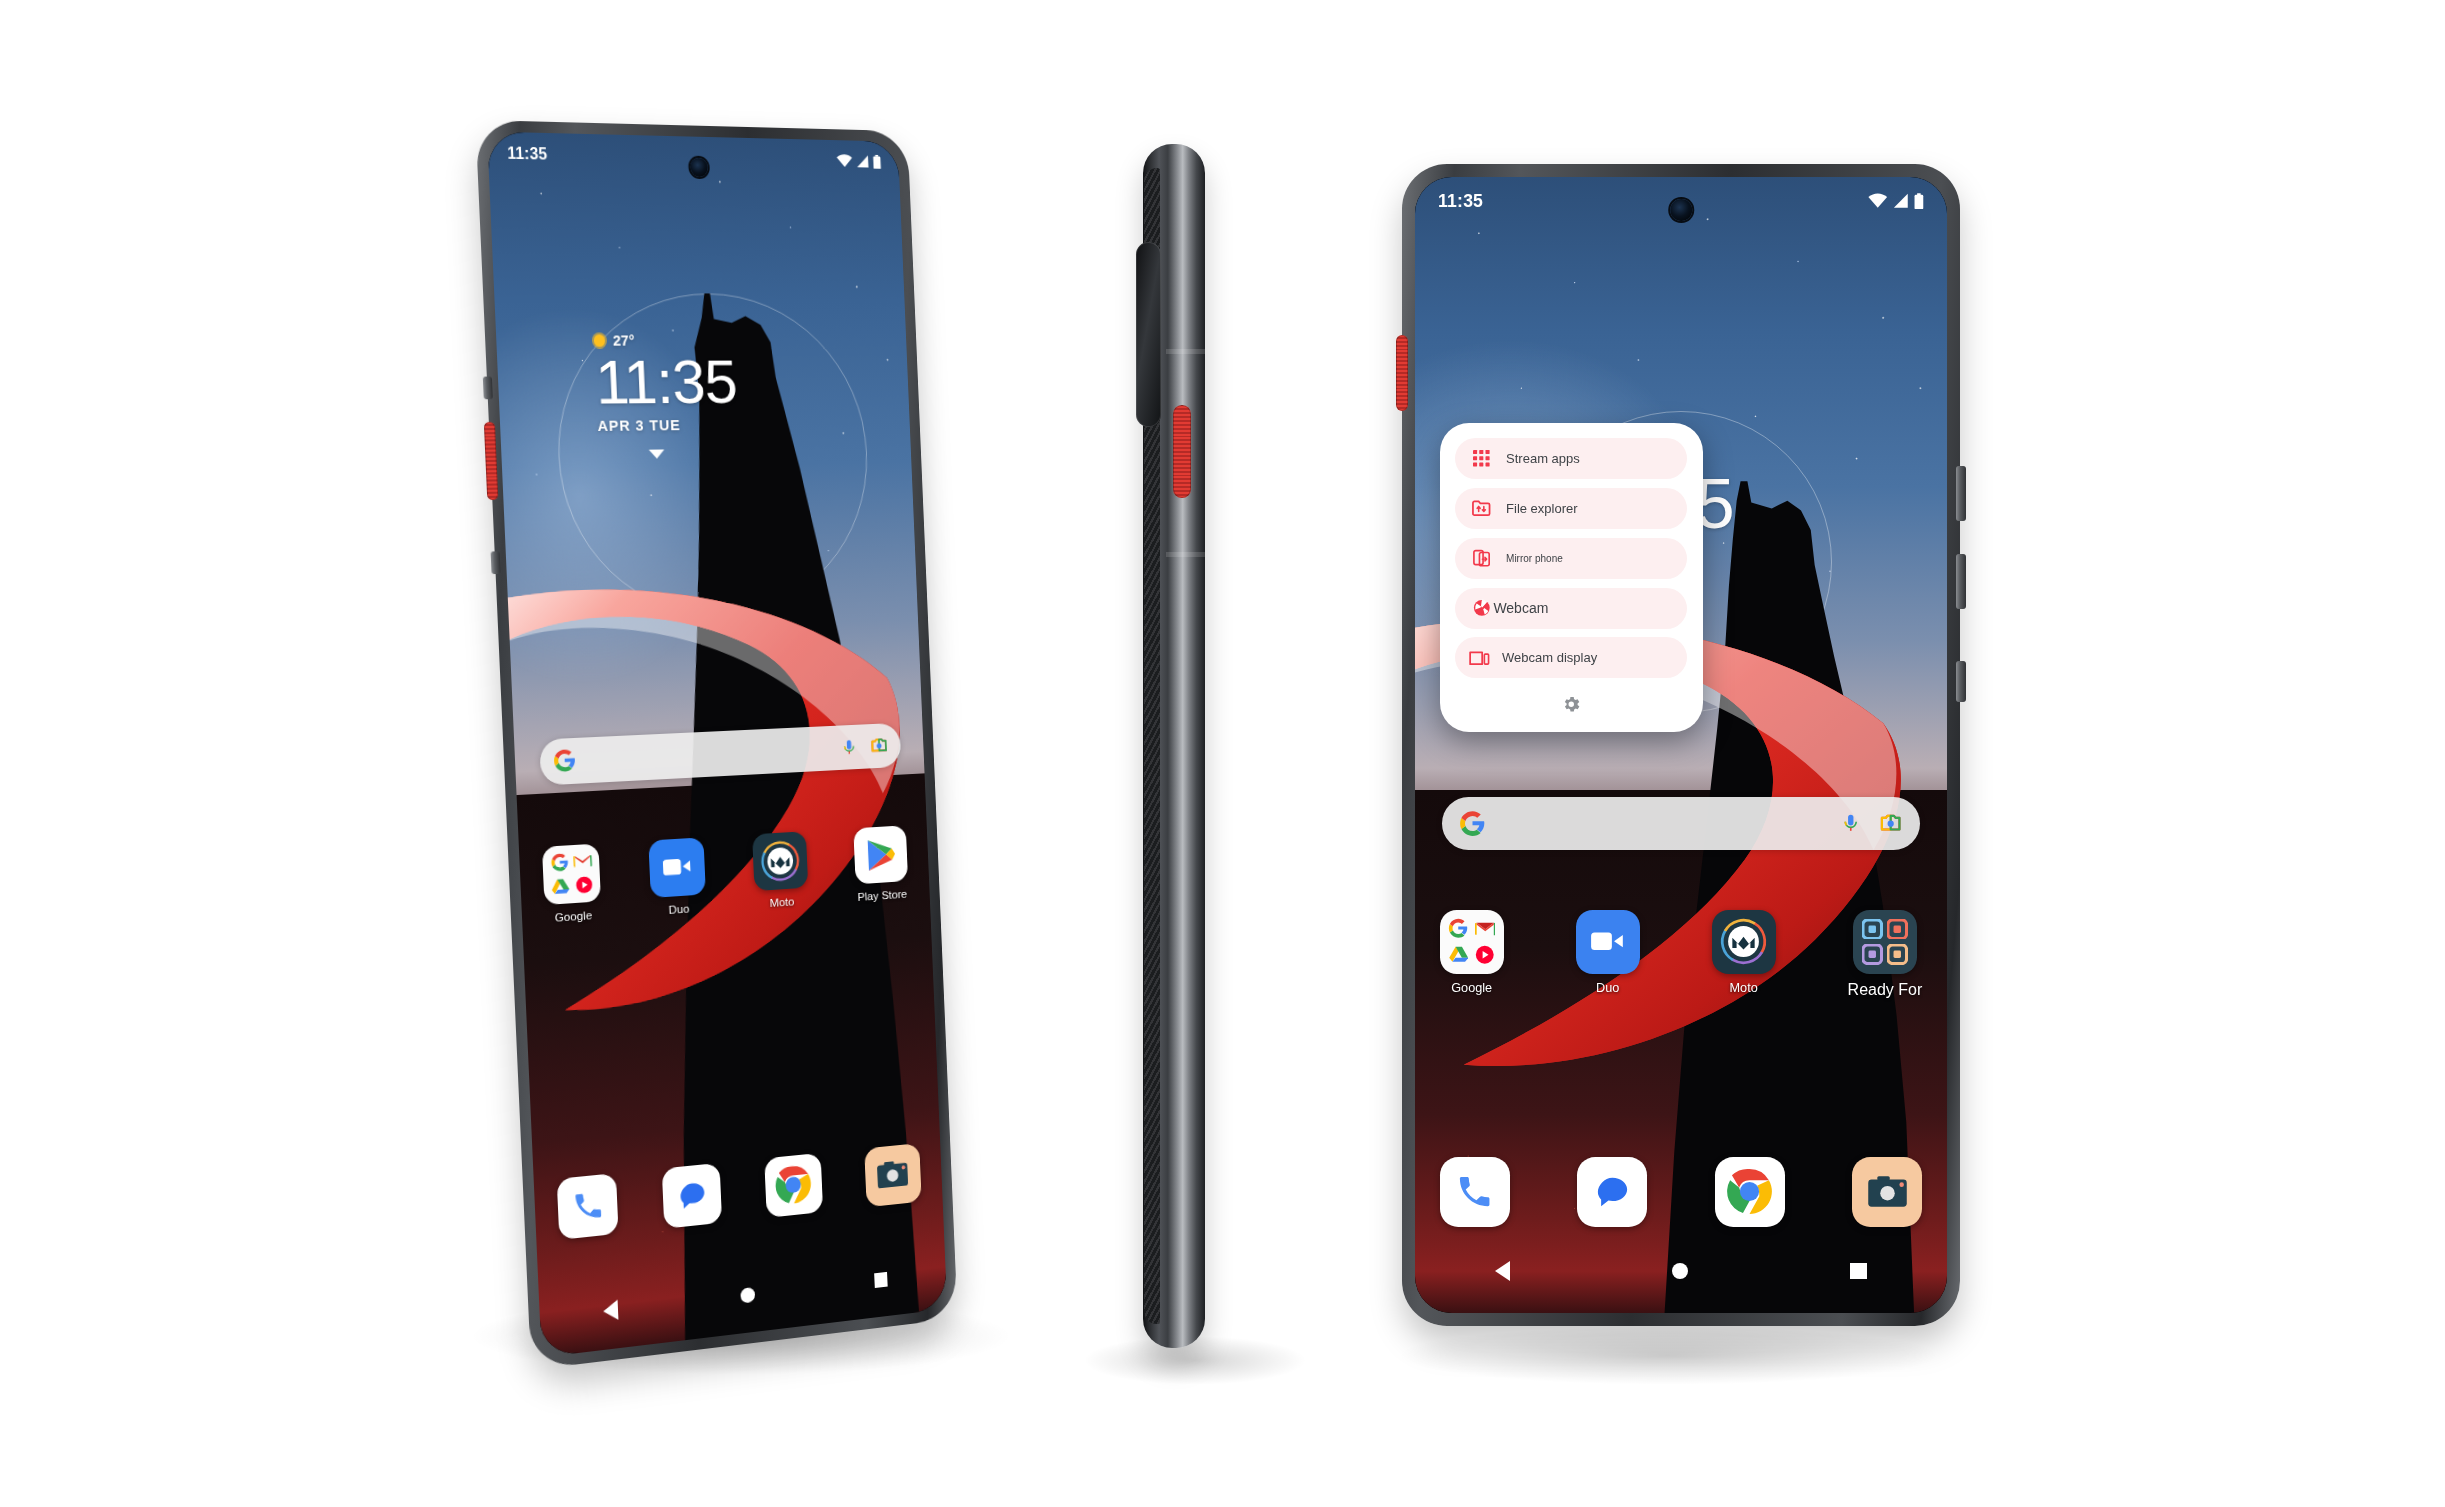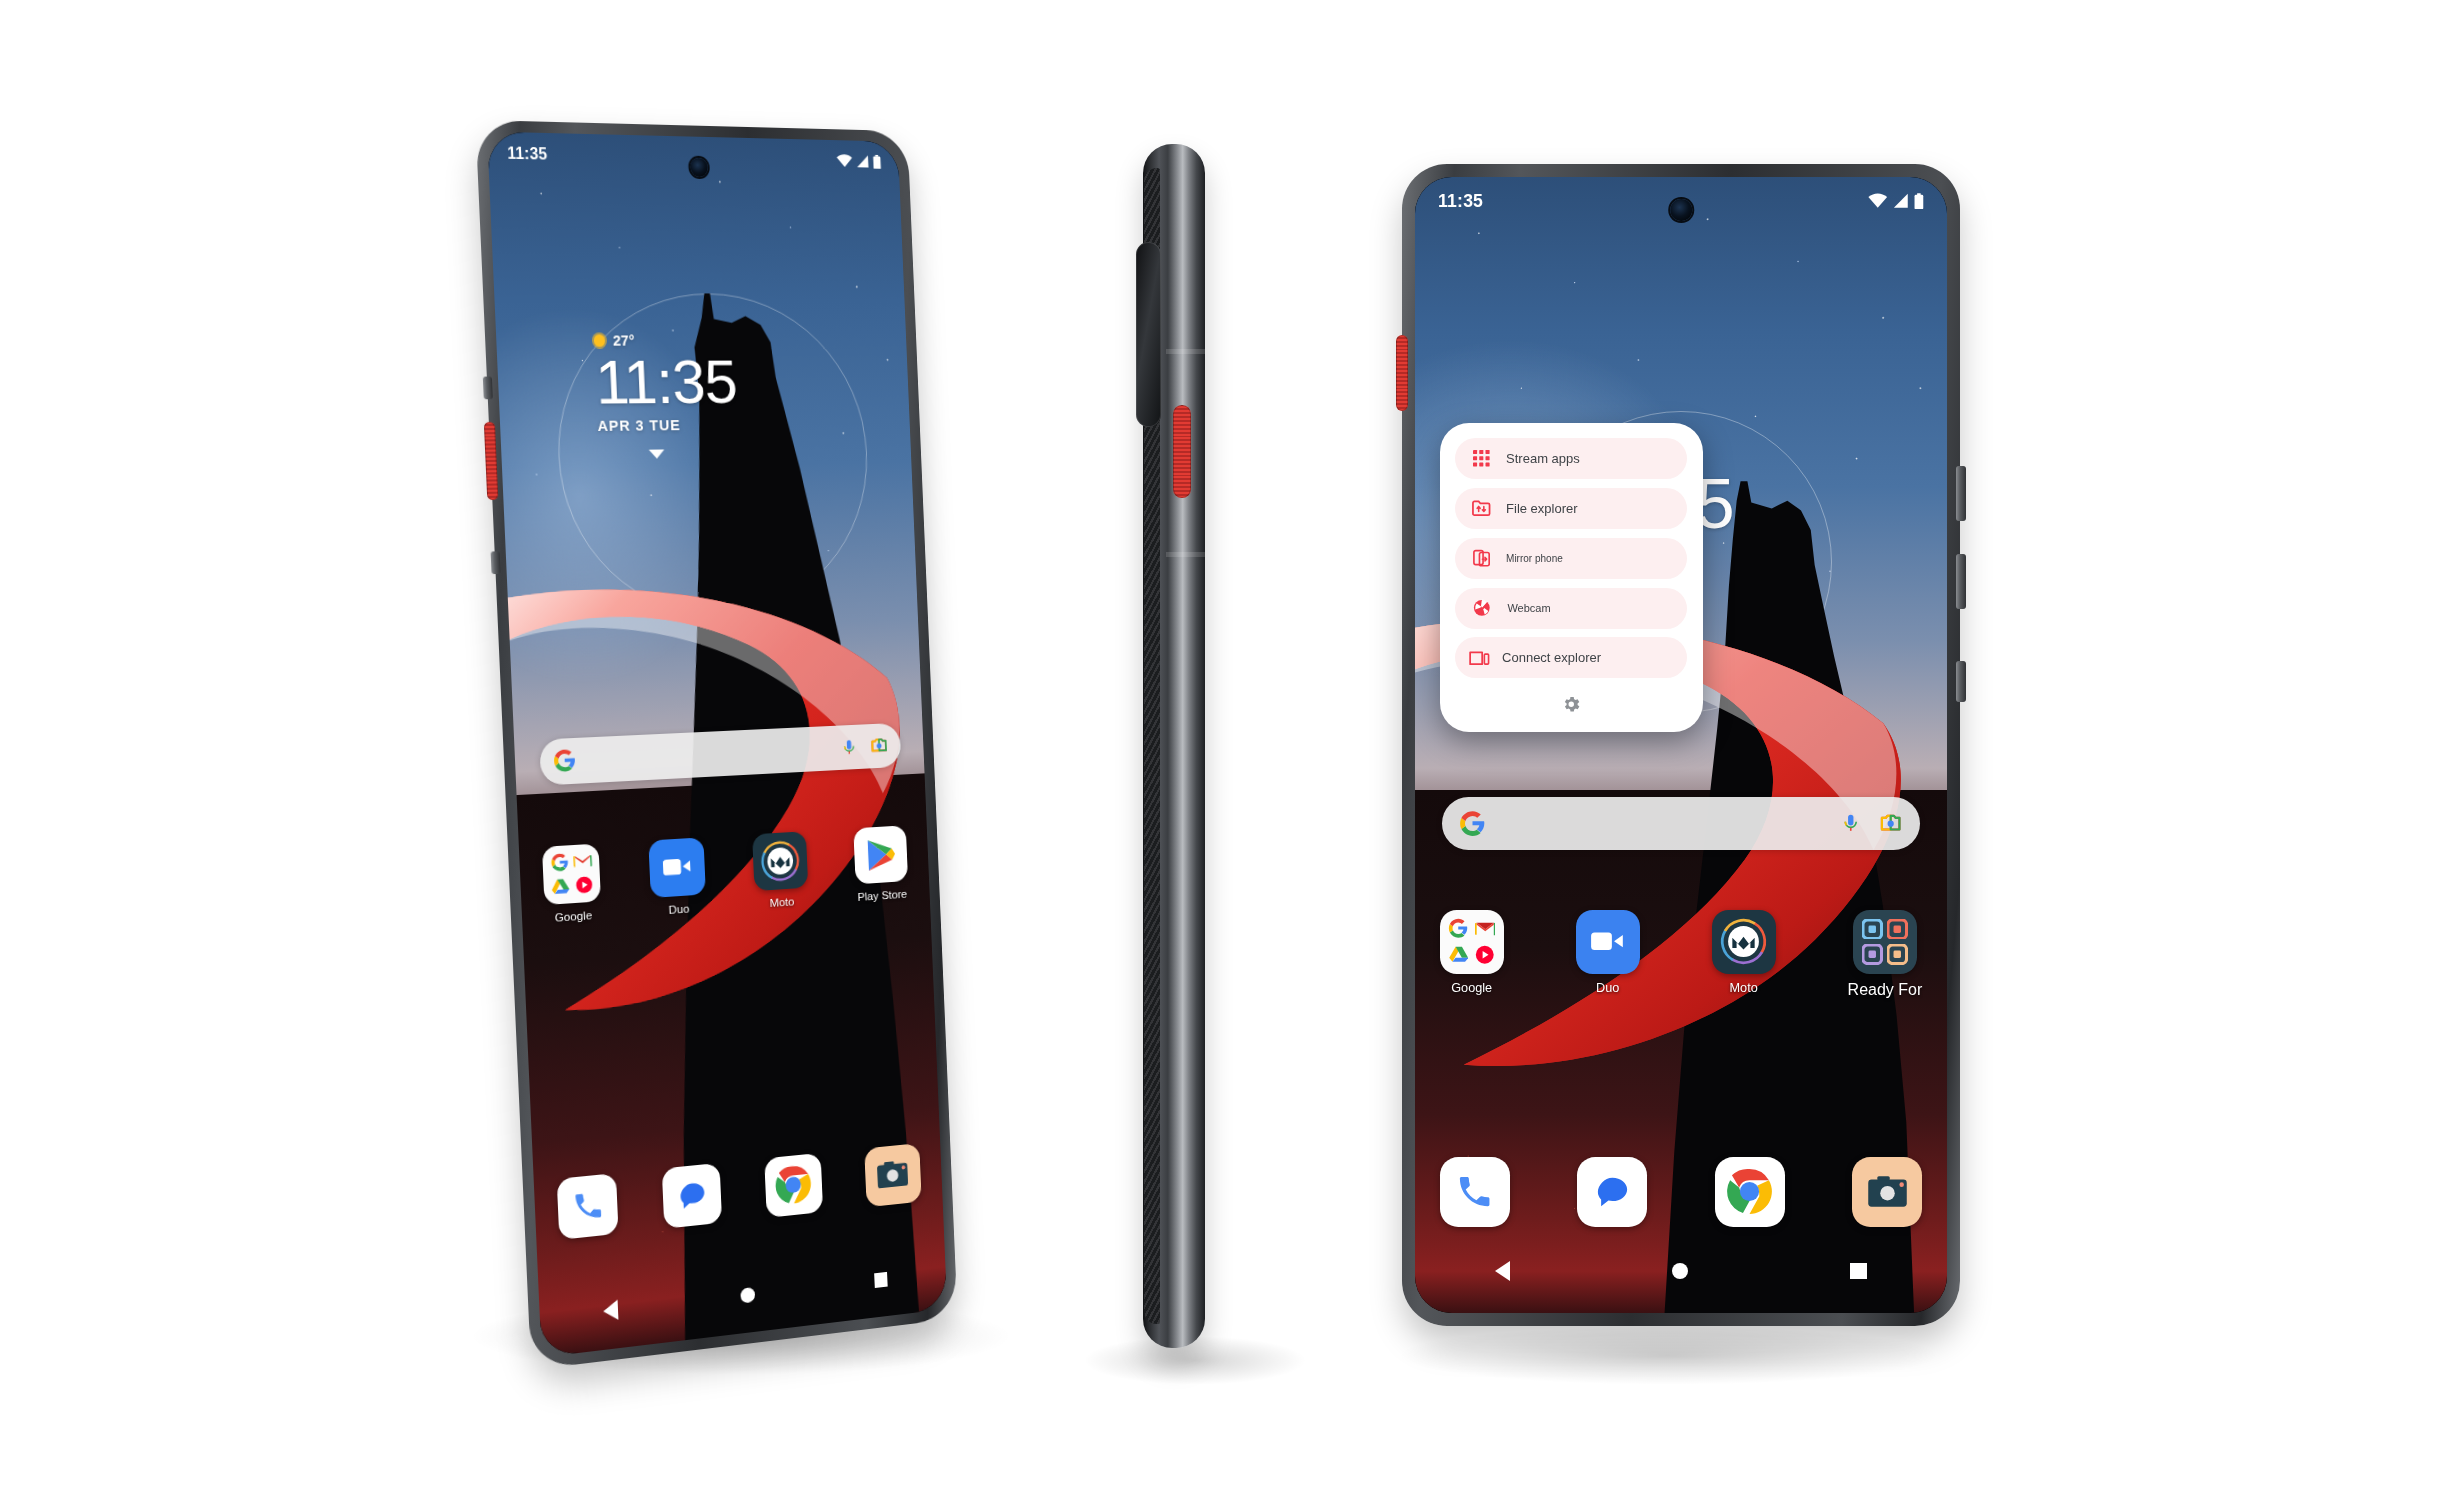--- a/index.html
+++ b/index.html
@@ -509,31 +509,31 @@
                 <circle cx="10" cy="10" r="9" fill="#F2394B"></circle>
                 <g fill="#fff">
                   <path d="M10 10 L10 0.6 A9.4 9.4 0 0 1 16.4 3.2 Z" opacity=".95"></path>
                   <path d="M10 10 L18.8 7.2 A9.4 9.4 0 0 1 18.2 14.8 Z" opacity=".0"></path>
                 </g>
                 <path d="M10 2.2c1.9 0 3.6.7 4.9 1.9L10.6 9.4A1.8 1.8 0 0 0 9 8.6z" fill="#fff"></path>
                 <path d="M17.4 13.6a8 8 0 0 1-4.1 4.1l-1.7-6.4a1.8 1.8 0 0 0 1.2-1.2z" fill="#fff"></path>
                 <path d="M4.2 5.2A8 8 0 0 0 2.6 12l6.2-2.2a1.8 1.8 0 0 1 .5-1.4z" fill="#fff"></path>
               </svg>
             </span>
-            <span class="rf-label" style="font-size:11px; margin-left:15px;">Webcam</span>
+            <span class="rf-label" style="font-size:14px; margin-left:1px;">Webcam</span>
           </div>
 
           <div class="rf-item" style="height:41px; padding:0 12.7px;">
             <span class="rf-ico" style="width:23.4px;">
               <svg width="20.5" height="14.6" viewBox="0 0 22 16">
                 <path d="M1 1.6h13.2v12.8H1z" fill="none" stroke="#F2394B" stroke-width="1.9" stroke-linejoin="round"></path>
                 <rect x="16.6" y="3.4" width="4.6" height="11" rx="1" fill="none" stroke="#F2394B" stroke-width="1.8"></rect>
               </svg>
             </span>
-            <span class="rf-label" style="font-size:13px; margin-left:10.7px;">Connect explorer</span>
+            <span class="rf-label" style="font-size:13px; margin-left:10.7px;">Webcam display</span>
           </div>
 
           <div class="rf-gear" style="height:33px;">
             <svg width="20.5" height="20.5" viewBox="0 0 24 24">
               <path fill="#8e9296" d="M19.4 13a7.6 7.6 0 0 0 0-2l2-1.5-2-3.4-2.3.9a7.6 7.6 0 0 0-1.8-1l-.4-2.4h-3.9l-.4 2.4a7.6 7.6 0 0 0-1.8 1l-2.3-.9-2 3.4L6.6 11a7.6 7.6 0 0 0 0 2l-2 1.5 2 3.4 2.3-.9c.5.4 1.1.8 1.8 1l.4 2.4h3.9l.4-2.4c.6-.2 1.2-.6 1.8-1l2.3.9 2-3.4zM12 15.2A3.2 3.2 0 1 1 12 8.8a3.2 3.2 0 0 1 0 6.4z"></path>
             </svg>
           </div>
         </div>
 
         <div class="searchbar" style="left:27px; right:27px; top:620px; height:53px; padding:0 17.6px;">

